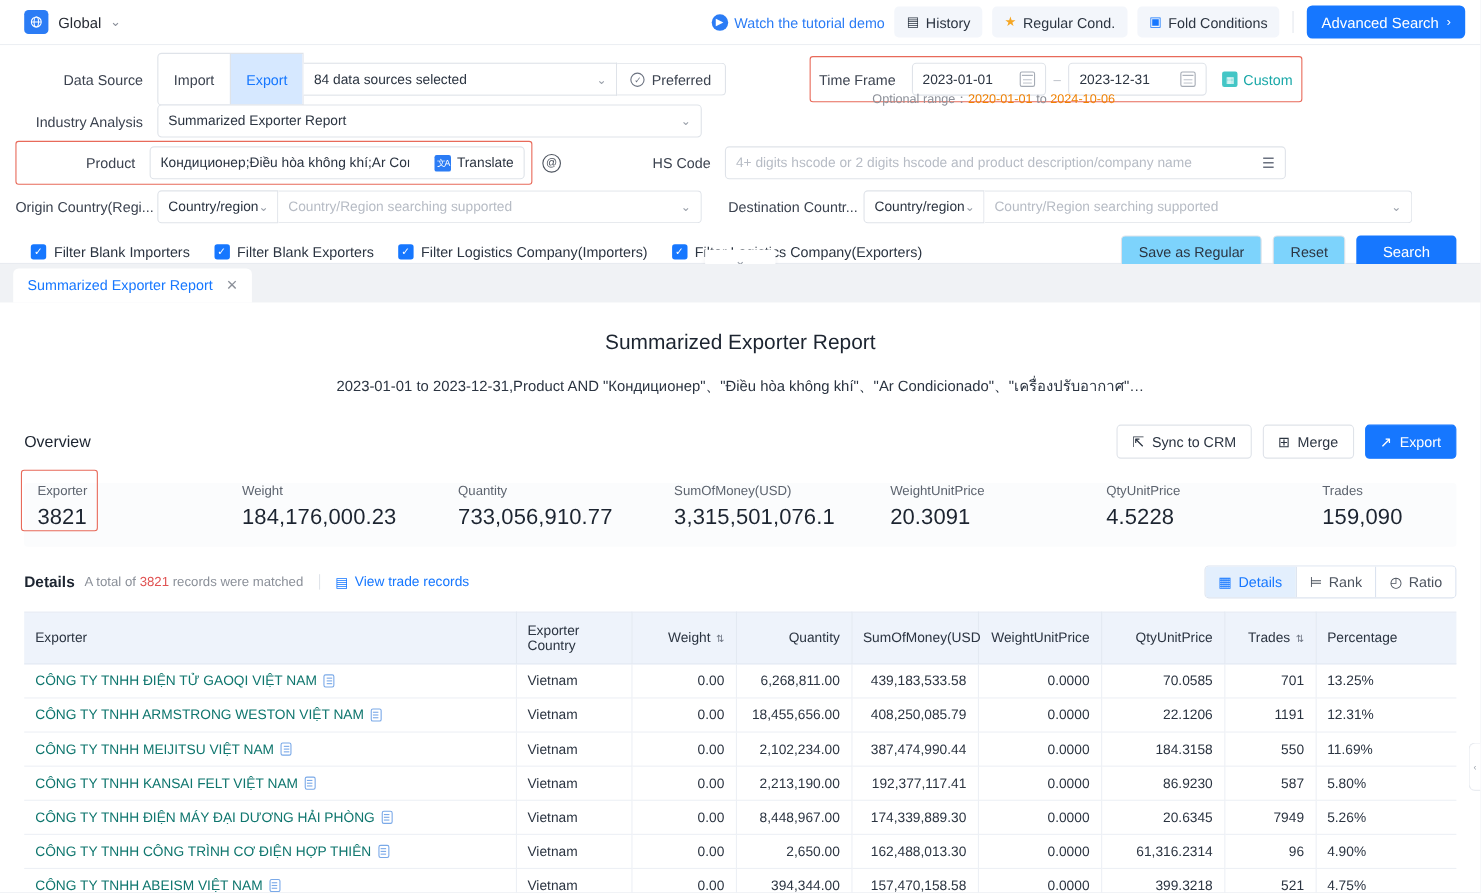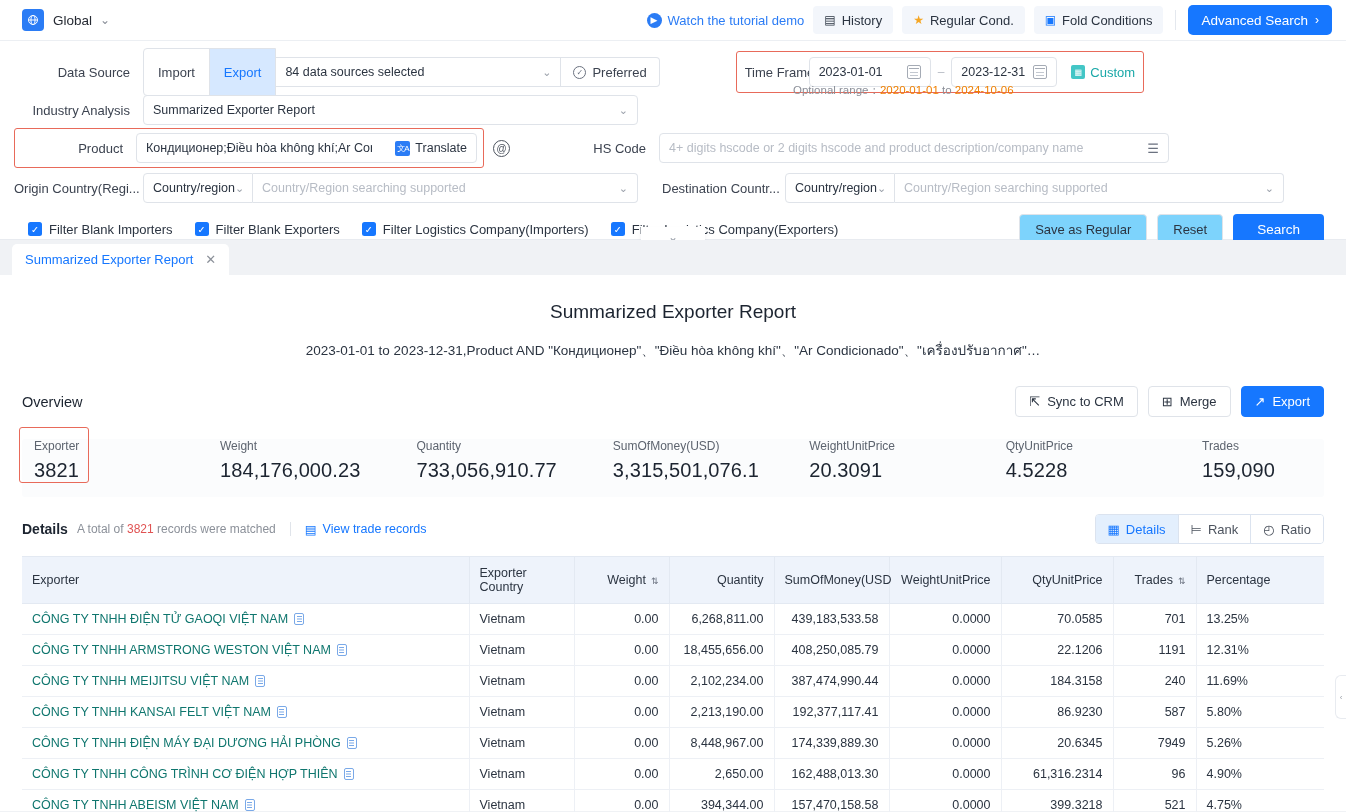--- a/index.html
+++ b/index.html
@@ -337,26 +337,26 @@
         <span>84 data sources selected</span>
         <span class="chev">⌄</span>
       </div>
       <div class="preferred">
         <span class="circ-chk">✓</span>
         <span>Preferred</span>
       </div>
 
       <div class="row redbox" style="margin-left:76px; padding:5px 8px;">
         <div class="lbl" style="width:62px;">Time Frame</div>
-        <div class="field" style="width:122px; margin-left:2px; border-radius:4px;">
+        <div class="field" style="width:122px; margin-left:22px; border-radius:4px;">
           <span>2023-01-01</span>
           <span class="calic"></span>
         </div>
         <span style="color:#b7bcc5; font-size:12px; padding:0 7px;">–</span>
-        <div class="field" style="width:106px; border-radius:4px;align-items:center;">
+        <div class="field" style="width:126px; border-radius:4px;align-items:center;">
           <span>2023-12-31</span>
           <span class="calic"></span>
         </div>
         <div style="display:flex;align-items:center;gap:5px;margin-left:14px;cursor:pointer">
           <span style="width:14px;height:14px;border-radius:2px;background:#43c6c6;color:#fff;font-size:8px;display:flex;align-items:center;justify-content:center">▦</span>
           <span style="font-size:13px;color:#1aa8a8">Custom</span>
         </div>
       </div>
     </div>
 
@@ -582,21 +582,21 @@
           <td class="pct">12.31%</td>
         </tr>
         <tr>
           <td class="name"><span>CÔNG TY TNHH MEIJITSU VIỆT NAM</span><span class="copyic"></span></td>
           <td class="ctry">Vietnam</td>
           <td>0.00</td>
           <td>2,102,234.00</td>
           <td>387,474,990.44</td>
           <td>0.0000</td>
           <td>184.3158</td>
-          <td>240</td>
+          <td>550</td>
           <td class="pct">11.69%</td>
         </tr>
         <tr>
           <td class="name"><span>CÔNG TY TNHH KANSAI FELT VIỆT NAM</span><span class="copyic"></span></td>
           <td class="ctry">Vietnam</td>
           <td>0.00</td>
           <td>2,213,190.00</td>
           <td>192,377,117.41</td>
           <td>0.0000</td>
           <td>86.9230</td>

